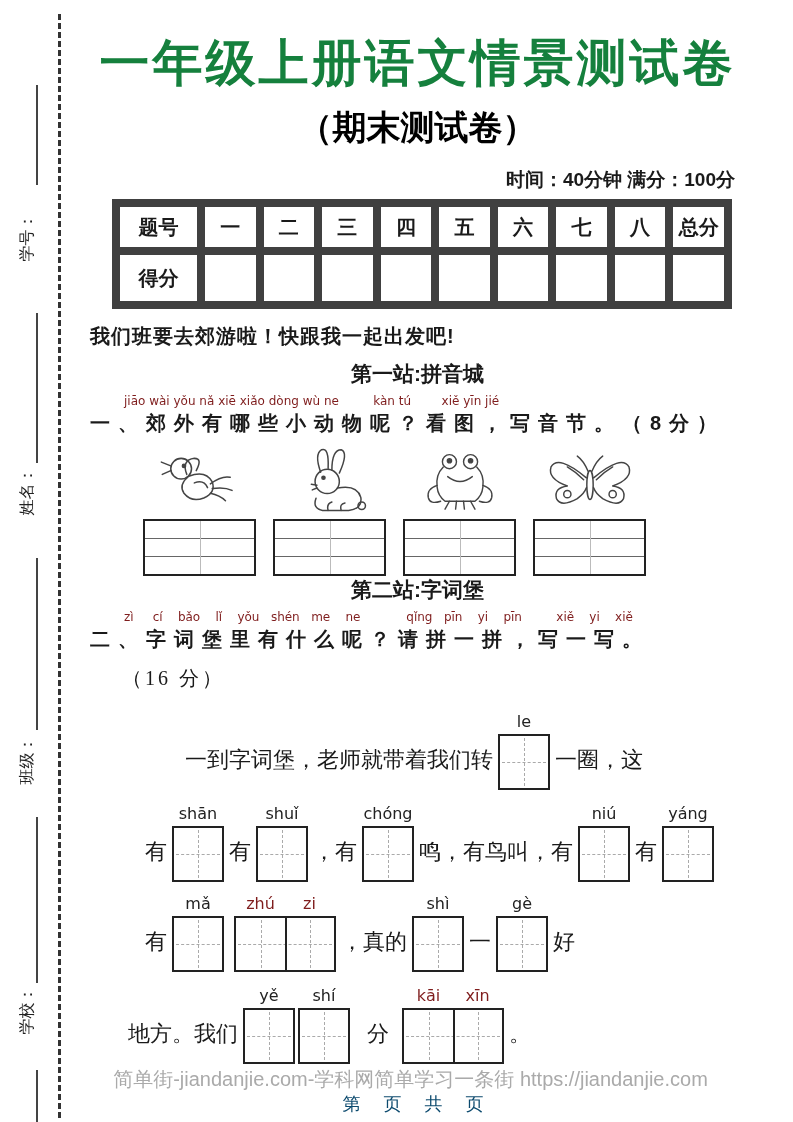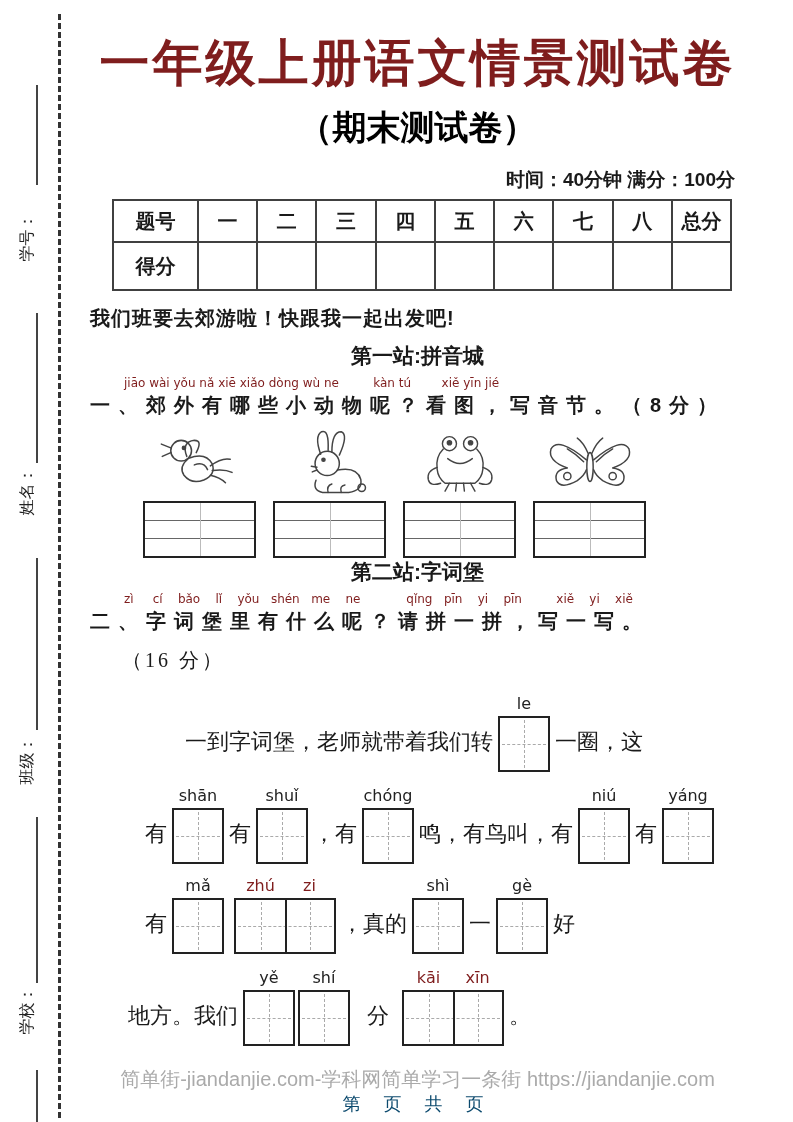--- a/index.html
+++ b/index.html
@@ -15,28 +15,28 @@
   .sb-line.l4{top:817px;height:166px;}
   .sb-line.l5{top:1070px;height:52px;}
   .sb-label{position:absolute;left:-33px;width:120px;text-align:center;
             transform:rotate(-90deg);font-family:"Liberation Sans","DejaVu Sans",sans-serif;
             font-size:16px;color:#222;}
   .sb-label.s1{top:227px;} .sb-label.s2{top:481px;} .sb-label.s3{top:750px;} .sb-label.s4{top:1000px;}
 
   
   .content{position:absolute;left:90px;top:0;width:655px;}
   .title{margin-top:30px;text-align:center;font-family:"Liberation Sans","DejaVu Sans",sans-serif;
-         font-weight:900;font-size:50px;letter-spacing:3px;color:#7f1d1d;}
+         font-weight:900;font-size:50px;letter-spacing:3px;color:#15803d;}
   .subtitle{margin-top:8px;text-align:center;font-family:"Liberation Sans","DejaVu Sans",sans-serif;
             font-weight:900;font-size:34px;color:#000;}
   .meta{margin-top:16px;text-align:right;padding-right:10px;font-size:19px;font-weight:700;
         font-family:"Liberation Sans","DejaVu Sans",sans-serif;}
 
   table.score{border-collapse:collapse;margin:6px 0 0 22px;width:620px;table-layout:fixed;}
-  table.score th,table.score td{border:2px solid #404040;text-align:center;font-size:20px;}
+  table.score th,table.score td{border:8px solid #404040;text-align:center;font-size:20px;}
   table.score col.first{width:85px;}
   table.score tr.r1 th{height:38px;font-weight:700;}
   table.score tr.r2 td{height:44px;font-weight:700;}
 
   .intro{margin-top:14px;font-family:"Liberation Sans","DejaVu Sans",sans-serif;
          font-weight:700;font-size:20px;letter-spacing:1px;}
 
   .station{margin-top:10px;text-align:center;font-family:"Liberation Sans","DejaVu Sans",sans-serif;
            font-weight:800;font-size:21px;}
   .pinyin-line{margin-top:6px;margin-left:34px;white-space:pre;
@@ -71,21 +71,21 @@
   .py2{display:flex;width:98px;height:22px;line-height:20px;
        font-family:"DejaVu Sans","Liberation Sans",sans-serif;font-size:16px;color:#7f1d1d;}
   .py2 span{width:50%;text-align:center;}
 
   .rowA{margin-left:95px;margin-top:20px;}
   .rowB{margin-left:55px;margin-top:14px;}
   .rowC{margin-left:55px;margin-top:12px;}
   .rowD{margin-left:38px;margin-top:14px;}
 
   
-  .footer-site{position:absolute;left:90px;width:655px;top:1066px;text-align:center;
+  .footer-site{position:absolute;left:83px;width:655px;top:1066px;text-align:center;
                font-size:20px;color:#aaa;font-family:"Liberation Sans","DejaVu Sans",sans-serif;}
   .footer-page{position:absolute;left:90px;width:655px;top:1092px;text-align:center;
                font-size:18px;letter-spacing:9px;color:#0c4a6e;
                font-family:"Liberation Sans","DejaVu Sans",sans-serif;}
 
   svg.animal{stroke:#444;fill:none;stroke-width:1.6;stroke-linecap:round;stroke-linejoin:round;}
 </style>
 </head>
 <body>
 

